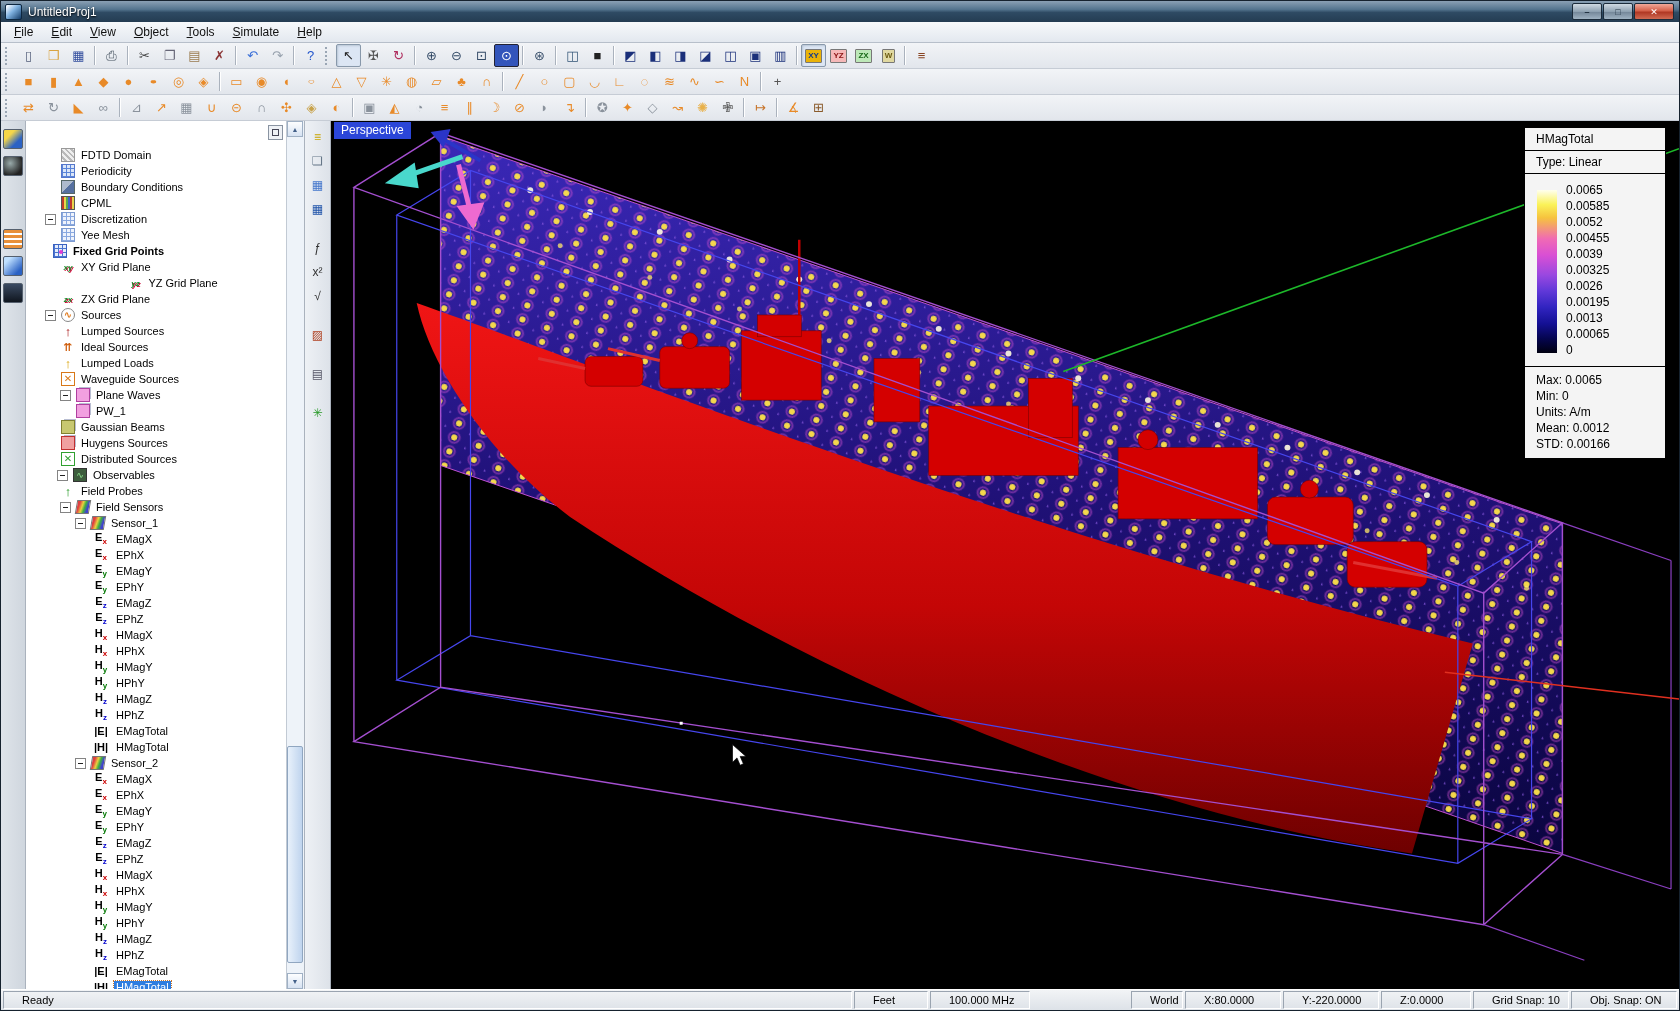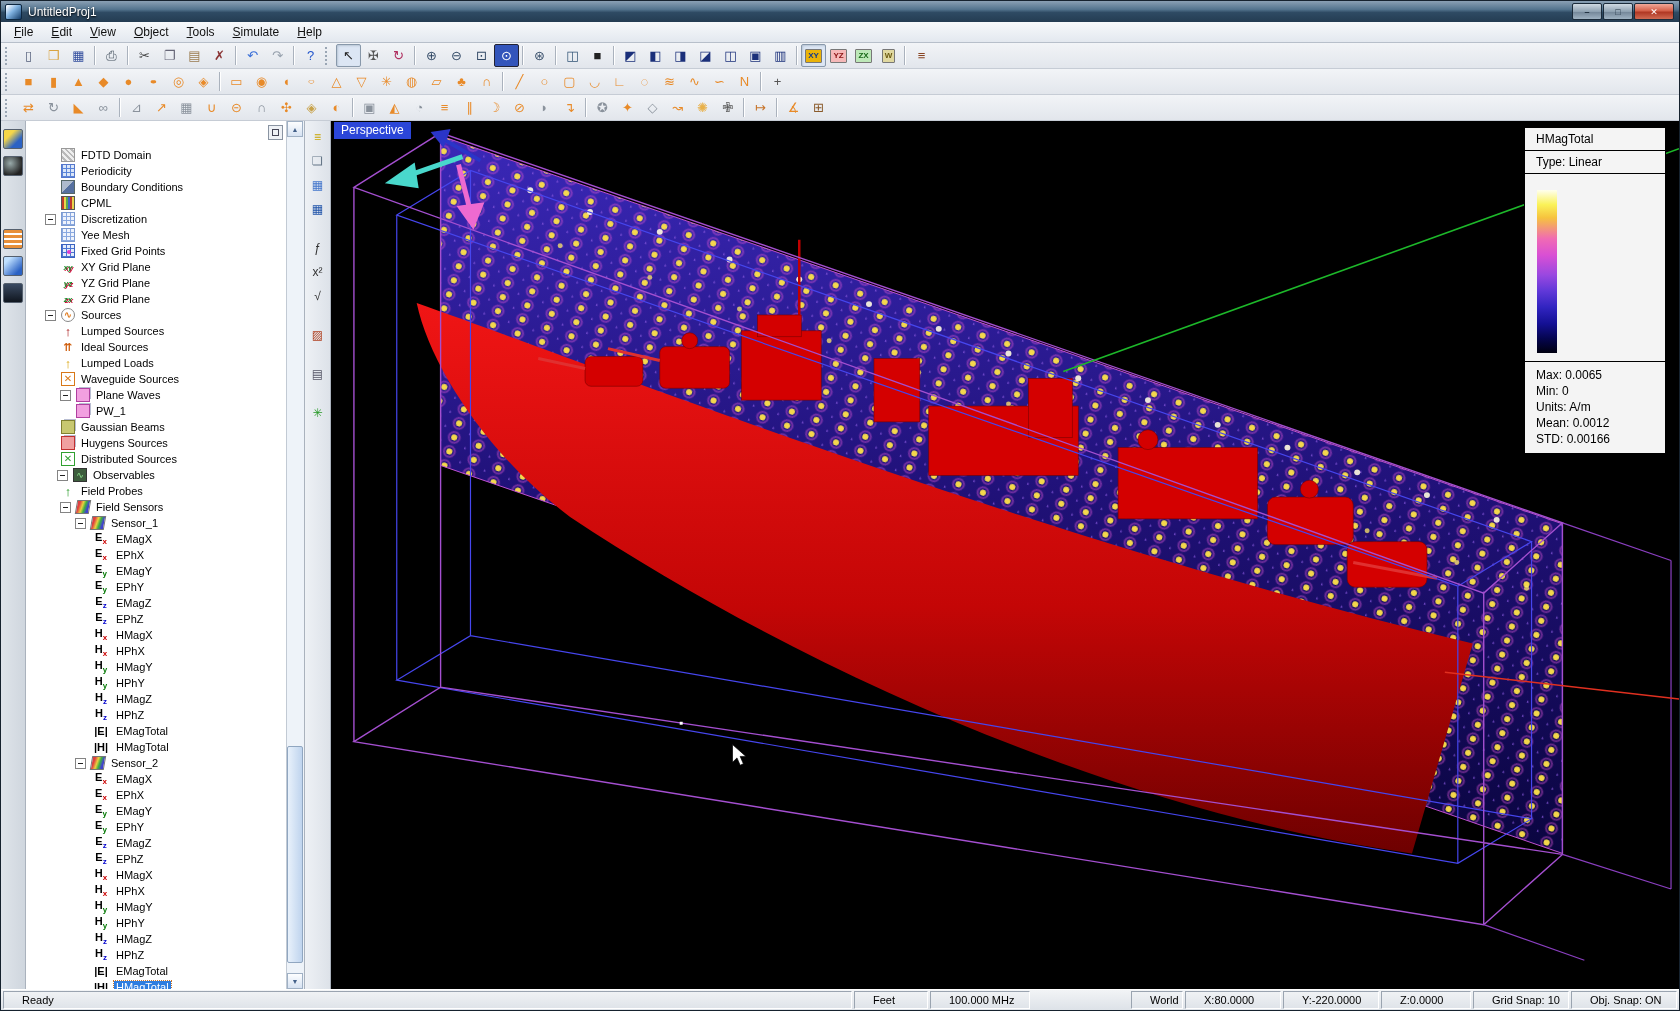--- a/index.html
+++ b/index.html
@@ -459,29 +459,29 @@
           </div>
           <div class="trow" style="padding-left: 19px;">
             <span class="exp"></span>
             <span class="tic ti-grid"></span>
             <span class="tlabel">Discretization</span>
           </div>
           <div class="trow" style="padding-left: 34px;">
             <span class="tic ti-grid"></span>
             <span class="tlabel">Yee Mesh</span>
           </div>
-          <div class="trow" style="padding-left: 34px;">
+          <div class="trow" style="padding-left: 26px; font-weight: bold;">
             <span class="tic ti-fixedgrid"></span>
             <span class="tlabel">Fixed Grid Points</span>
           </div>
           <div class="trow" style="padding-left: 34px;">
             <span class="tic ti-axis-xy"></span>
             <span class="tlabel">XY Grid Plane</span>
           </div>
-          <div class="trow" style="padding-left: 34px;">
+          <div class="trow" style="padding-left: 34px; justify-content: center;">
             <span class="tic ti-axis-yz"></span>
             <span class="tlabel">YZ Grid Plane</span>
           </div>
           <div class="trow" style="padding-left: 34px;">
             <span class="tic ti-axis-zx"></span>
             <span class="tlabel">ZX Grid Plane</span>
           </div>
           <div class="trow" style="padding-left: 19px;">
             <span class="exp"></span>
             <span class="tic ti-sources"></span>
@@ -786,20 +786,33 @@
         <path fill="#fff" stroke="#000" stroke-width="0.7" d="M403,630 l0,18 4.5,-4.5 3.2,7.5 3.2,-1.6 -3.2,-7.4 5.8,0 z"></path>
       </svg>
 
       <div class="persp">Perspective</div>
 
       <div class="legend">
         <div class="leg-title">HMagTotal</div>
         <div class="leg-type">Type: Linear</div>
         <div class="leg-scale">
           <div class="cbar"></div>
+          <div class="ticks" id="ticks">
+              <div class="tick">0.0065</div>
+              <div class="tick">0.00585</div>
+              <div class="tick">0.0052</div>
+              <div class="tick">0.00455</div>
+              <div class="tick">0.0039</div>
+              <div class="tick">0.00325</div>
+              <div class="tick">0.0026</div>
+              <div class="tick">0.00195</div>
+              <div class="tick">0.0013</div>
+              <div class="tick">0.00065</div>
+              <div class="tick">0</div>
+            </div>
         </div>
         <div class="leg-stats" id="lstats">
             <div class="stat">Max: 0.0065</div>
             <div class="stat">Min: 0</div>
             <div class="stat">Units: A/m</div>
             <div class="stat">Mean: 0.0012</div>
             <div class="stat">STD: 0.00166</div>
           </div>
       </div>
     </div>

